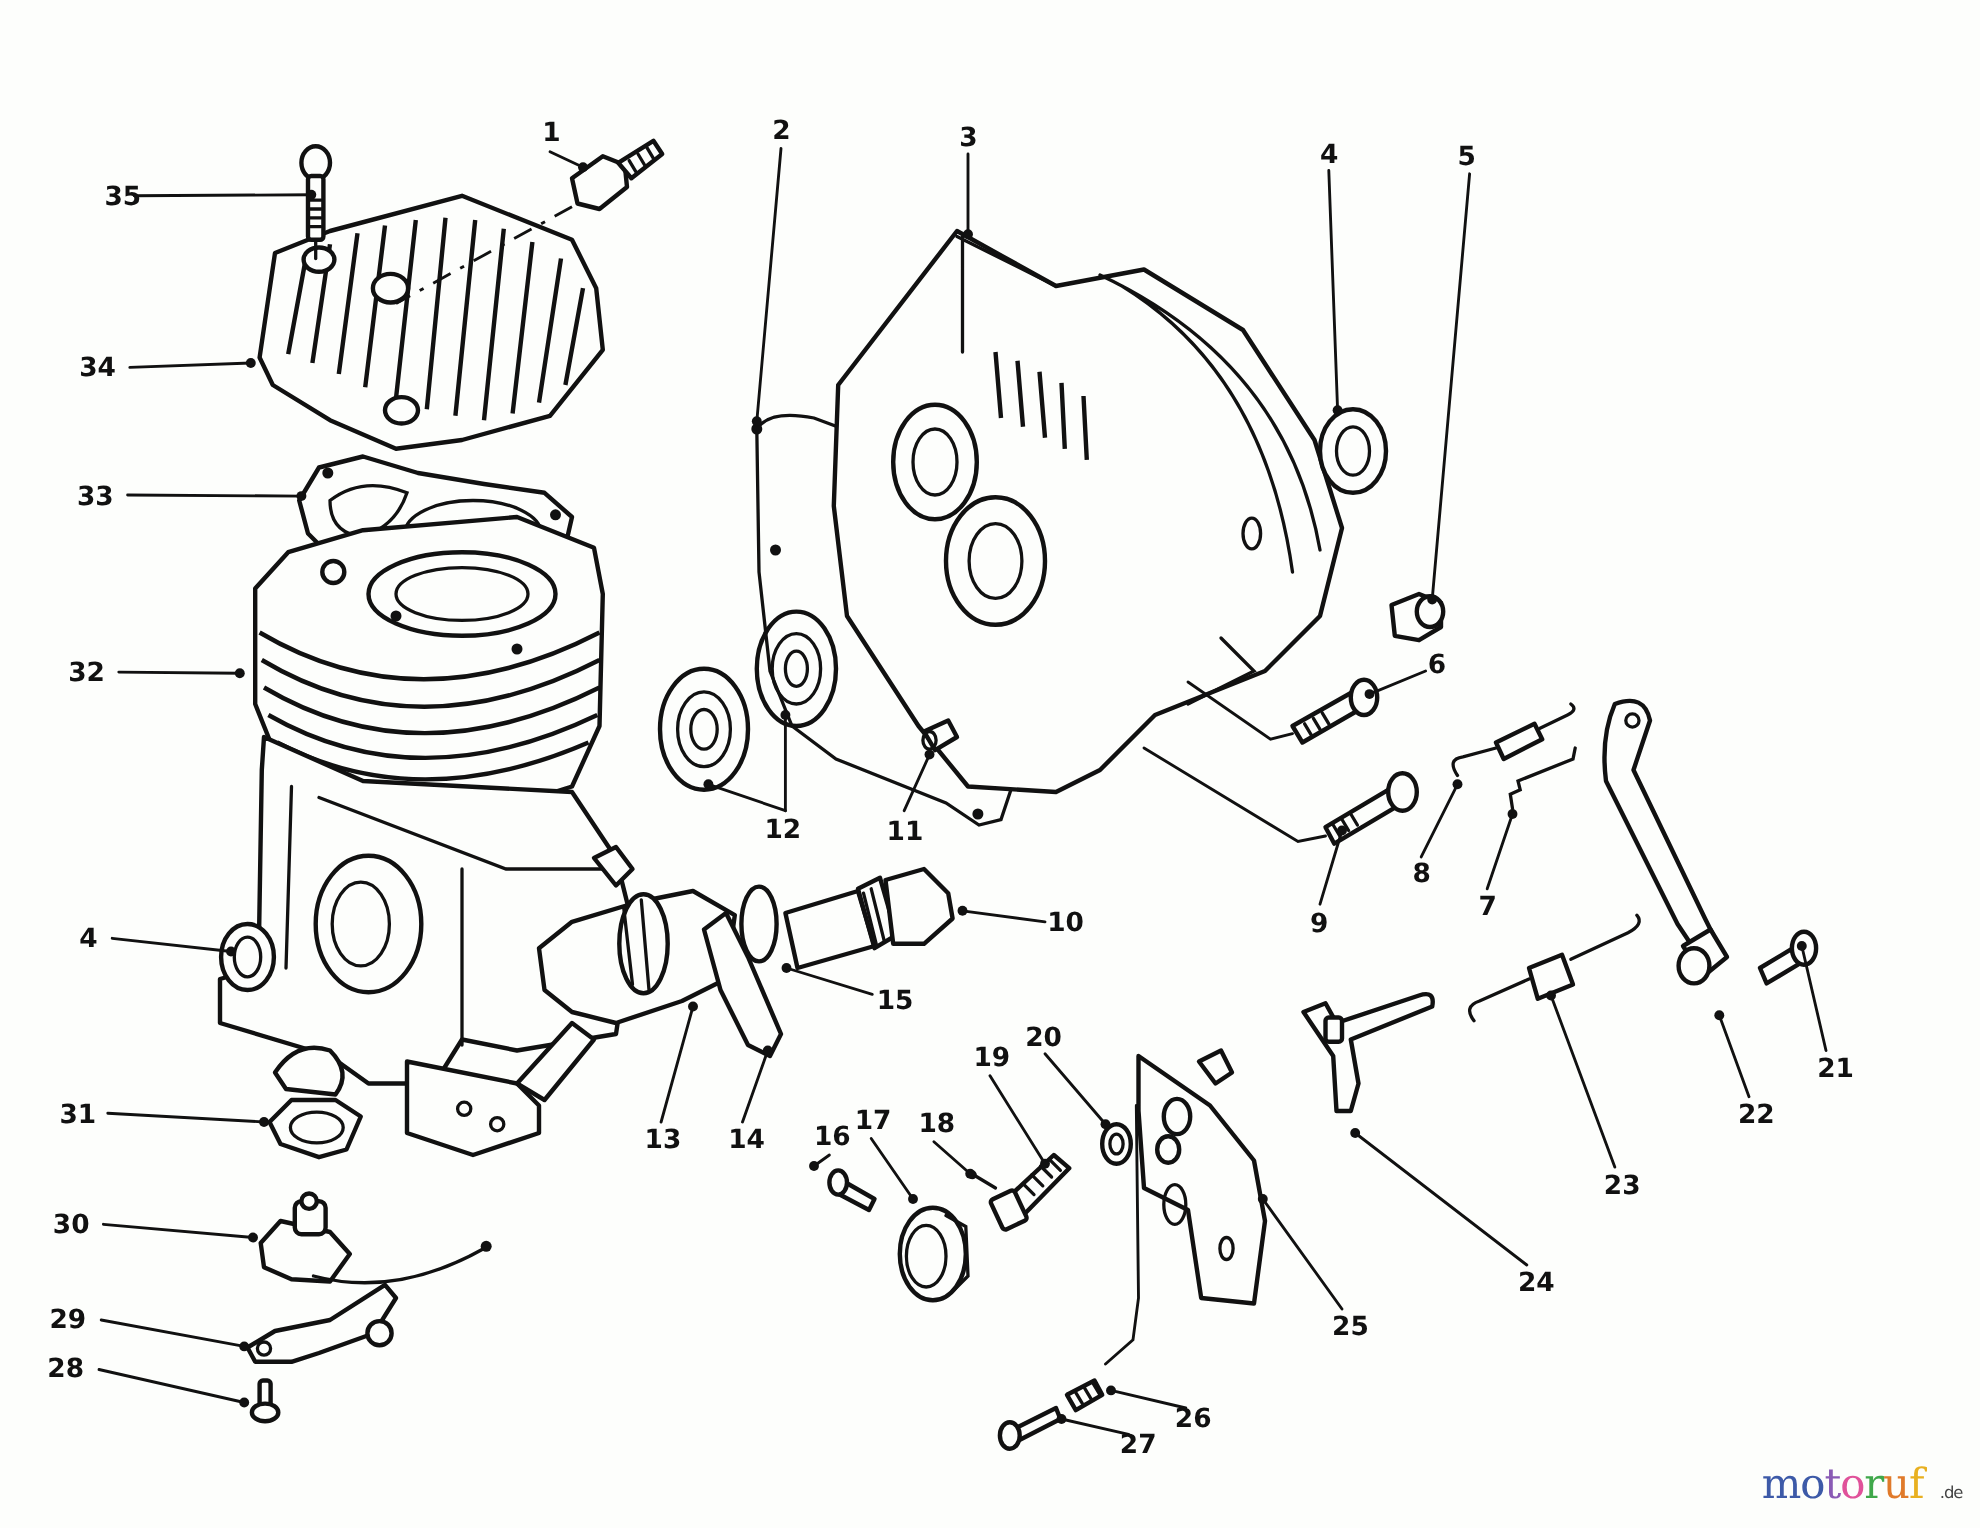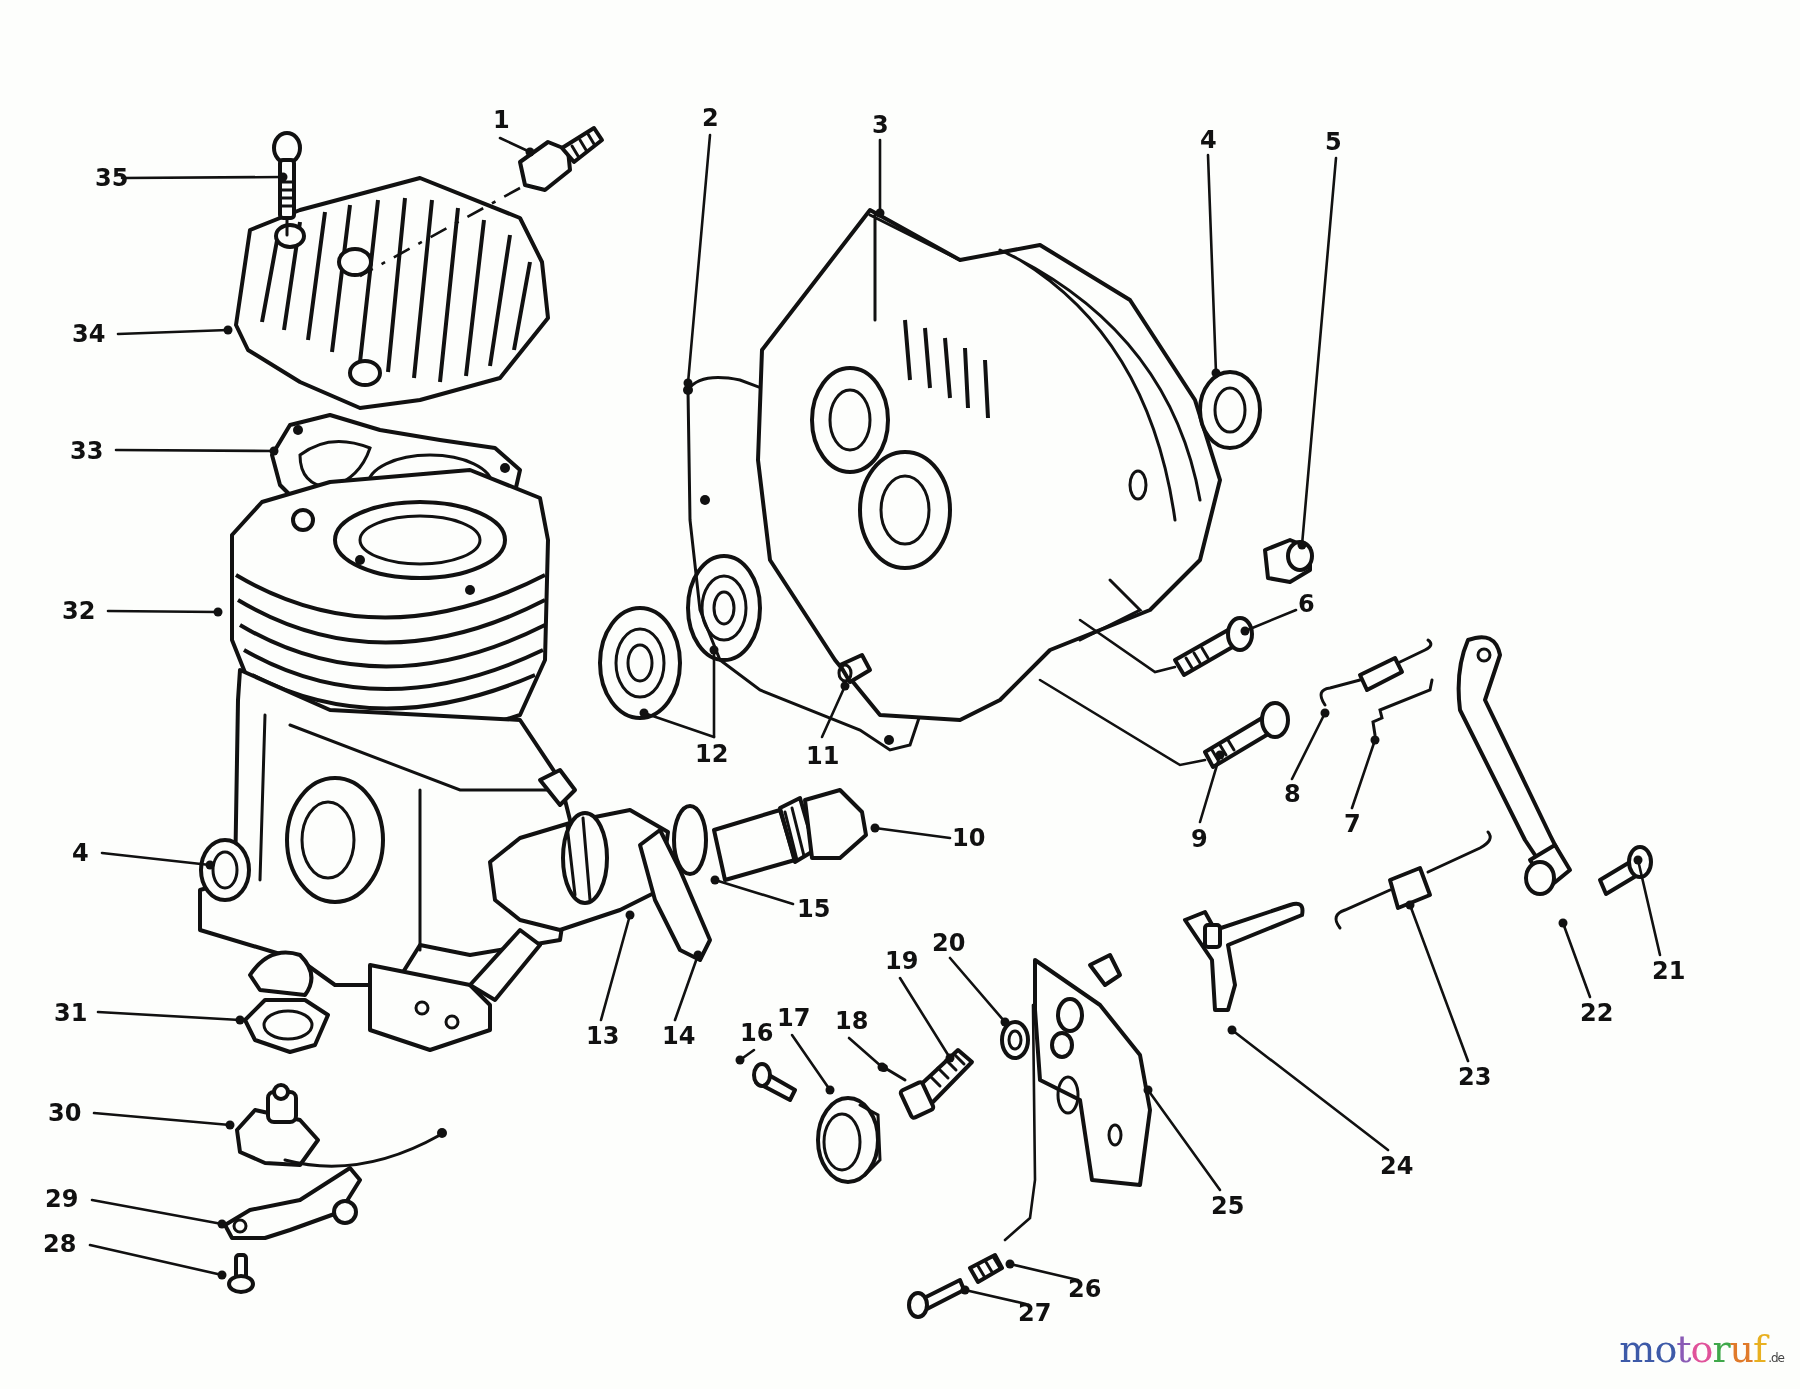--- a/index.html
+++ b/index.html
@@ -7,21 +7,21 @@
   #diagram { position:absolute; left:0; top:0; width:1800px; height:1389px; }
   .part { fill:#fdfefc; stroke:#111; stroke-width:4; stroke-linejoin:round; stroke-linecap:round; }
   .thin { fill:none; stroke:#111; stroke-width:3; stroke-linecap:round; }
   .leader { fill:none; stroke:#111; stroke-width:2.6; stroke-linecap:round; }
   .dot { fill:#111; }
   .dash { fill:none; stroke:#111; stroke-width:2.6; stroke-dasharray:18 10 4 10; }
   .label { font-family:"DejaVu Sans", sans-serif; font-weight:bold; font-size:24px; fill:#111; }
   .fin { fill:none; stroke:#111; stroke-width:4; }
   #watermark { position:absolute; right:16px; bottom:18px; font-family:"DejaVu Serif", serif; font-size:38px; letter-spacing:-1px; }
   #watermark span { display:inline-block;text-align:right; }
-  #watermark .tld { font-family:"DejaVu Sans", sans-serif; font-size:12px; color:#444; margin-left:2px; }
+  #watermark .tld { font-family:"DejaVu Sans", sans-serif; font-size:15px; color:#444; margin-left:15px; }
 </style>
 </head>
 <body>
 
 <svg id="diagram" viewBox="0 0 1800 1389" xmlns="http://www.w3.org/2000/svg">
 
   <g>
     <path class="part" d="M236,325 L250,230 L300,210 L420,178 L520,218 L542,262 L548,318 L500,378 L420,400 L360,408 L300,382 L248,350 Z"></path>
     <path class="fin" d="M262,322 L278,235 M284,330 L300,222 M308,340 L325,212 M332,352 L350,205 M360,362 L378,200 M388,372 L405,198 M414,378 L432,200 M440,382 L458,208 M466,376 L484,220 M490,366 L510,235 M514,350 L530,262"></path>
     <ellipse class="part" cx="355" cy="262" rx="16" ry="13"></ellipse>

